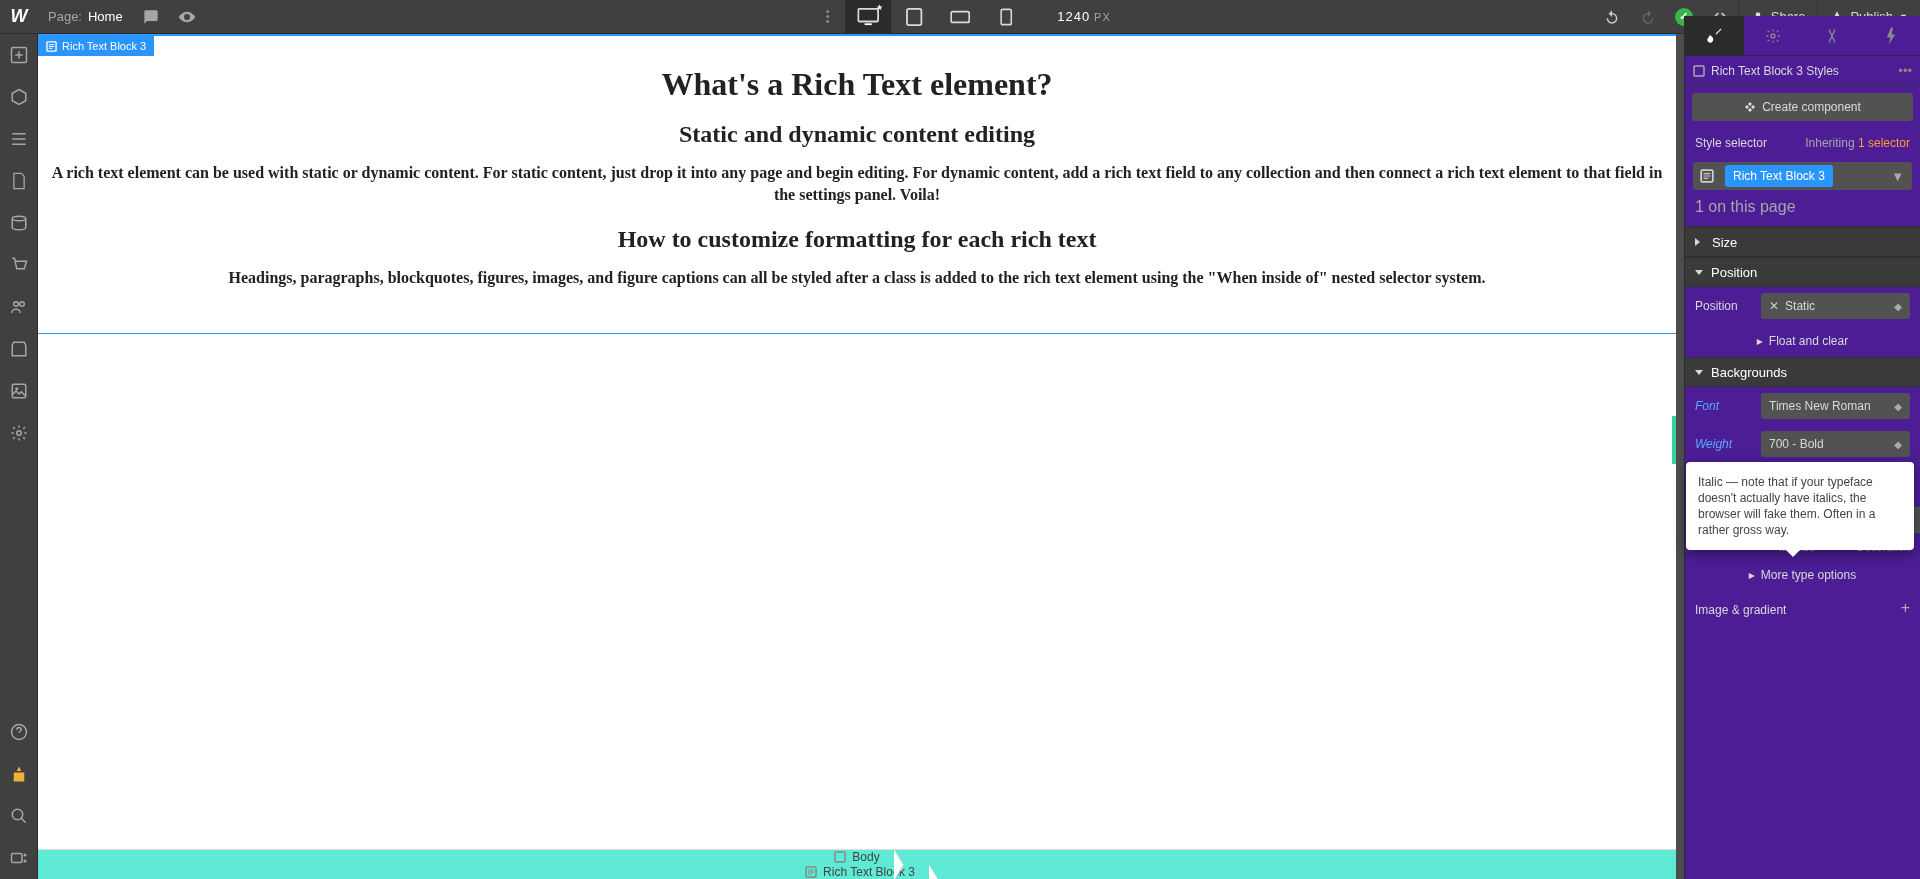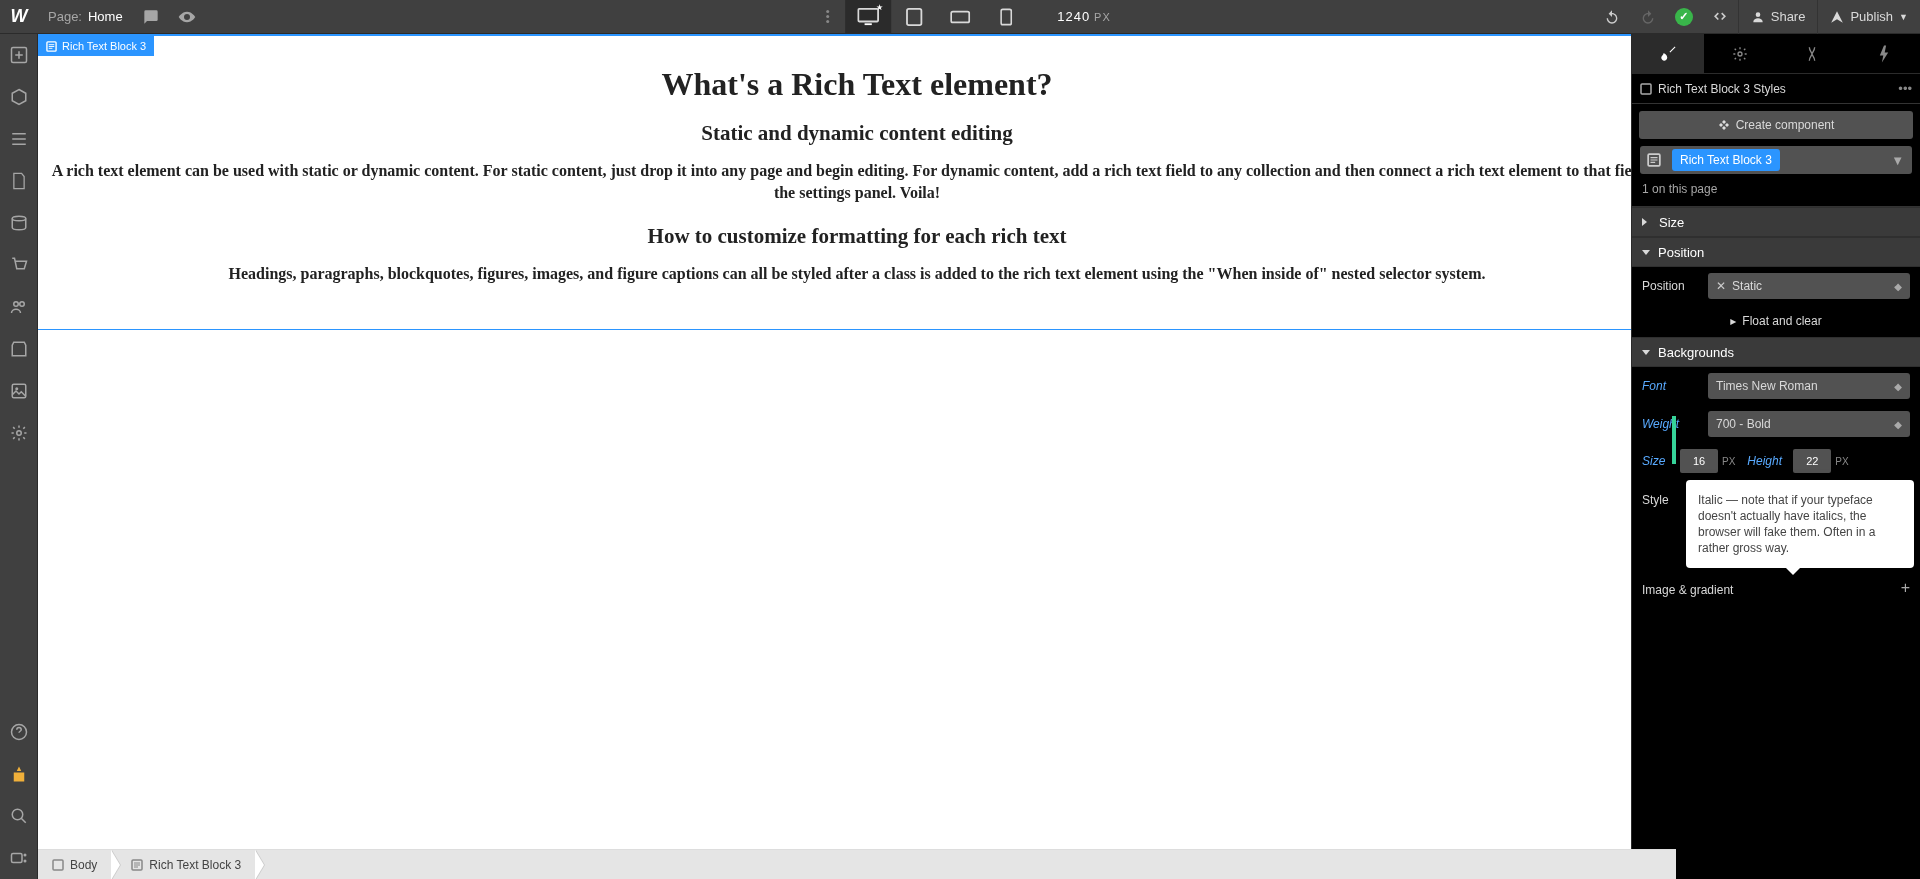--- a/index.html
+++ b/index.html
@@ -28,39 +28,39 @@
 .leftbar{position:absolute;left:0;top:34px;bottom:0;width:38px;background:#404040;display:flex;flex-direction:column;border-right:1px solid #2b2b2b;}
 .lb-item{width:38px;height:42px;display:flex;align-items:center;justify-content:center;cursor:pointer;color:#a6a6a6;}
 .lb-sep{flex:1;}
 .canvas-area{position:absolute;left:38px;top:34px;right:244px;bottom:30px;background:#4d4d4d;}
 .canvas-scroll{position:absolute;inset:0;overflow:auto;}
 .page-canvas{background:#fff;margin:0;min-height:100%;position:relative;border-top:2px solid #2b95ff;}
 .sel-label{position:absolute;top:0;left:0;background:#2b95ff;color:#fff;font-size:11px;padding:4px 8px;display:flex;align-items:center;gap:5px;}
 .rte{outline:1px solid #2b95ff;padding:22px 10px 24px;text-align:center;position:relative;}
 .rte h2{font-family:"Times New Roman",serif;font-weight:700;font-size:32px;color:#222;margin:8px 0 18px;}
 .rte p{font-family:"Times New Roman",serif;font-weight:700;font-size:16px;color:#222;line-height:22px;margin:0 0 20px;}
-.rte h4{font-family:"Times New Roman",serif;font-weight:700;font-size:21px;color:#222;margin:0 0 14px;}
-.rightbar{position:absolute;right:0;top:34px;bottom:0;width:289px;background:#000000;border-left:1px solid #2b2b2b;overflow:visible;}
+.rte h4{font-family:"Times New Roman",serif;font-weight:700;font-size:24px;color:#222;margin:0 0 14px;}
+.rightbar{position:absolute;right:0;top:16px;bottom:0;width:236px;background:#4c1d95;border-left:1px solid #2b2b2b;overflow:visible;}
 .rb-tabs{height:40px;display:flex;border-bottom:1px solid #2b2b2b;}
 .rb-tab{flex:1;display:flex;align-items:center;justify-content:center;cursor:pointer;color:#888;}
 .rb-tab.active{background:#2b2b2b;color:#fff;}
 .rb-header{height:30px;display:flex;align-items:center;padding:0 8px;gap:6px;border-bottom:1px solid #333;}
 .rb-header-title{flex:1;font-size:12px;color:#d9d9d9;}
 .rb-header-dots{color:#888;cursor:pointer;}
 .create-comp{margin:7px;height:28px;background:#525252;border-radius:3px;display:flex;align-items:center;justify-content:center;gap:6px;font-size:12px;cursor:pointer;}
 .rb-row{padding:8px 10px;display:flex;align-items:center;font-size:12px;}
 .rb-row .lbl{flex:1;color:#d9d9d9;}
 .inherit{color:#a6a6a6;}
 .inherit .orange{color:#ff9b37;}
 .selector-chip{margin:4px 8px;display:flex;align-items:center;}
 .chip-icon{width:28px;height:28px;background:#525252;border-radius:3px 0 0 3px;display:flex;align-items:center;justify-content:center;}
 .chip-main{flex:1;background:#525252;height:28px;border-radius:0 3px 3px 0;display:flex;align-items:center;padding:0 4px;gap:4px;}
 .chip-tag{background:#2b95ff;color:#fff;padding:4px 8px;border-radius:3px;font-size:12px;}
 .chip-caret{margin-left:auto;color:#aaa;padding-right:4px;}
-.count-row{padding:4px 10px 10px;font-size:12px;color:#a6a6a6;border-bottom:1px solid #333;}
+.count-row{padding:4px 10px 10px;font-size:16px;color:#a6a6a6;border-bottom:1px solid #333;}
 .section-head{height:30px;display:flex;align-items:center;padding:0 10px;gap:8px;font-size:13px;color:#fff;background:#3a3a3a;border-top:1px solid #2f2f2f;border-bottom:1px solid #2f2f2f;cursor:pointer;}
 .section-head .tri{width:0;height:0;border-left:4px solid transparent;border-right:4px solid transparent;border-top:5px solid #d9d9d9;}
 .section-head.collapsed .tri{border-top:none;border-bottom:none;border-left:5px solid #d9d9d9;border-top:4px solid transparent;border-bottom:4px solid transparent;}
 .prop-row{display:flex;align-items:center;padding:6px 10px;gap:8px;font-size:12px;}
 .prop-label{width:58px;color:#d9d9d9;}
 .prop-label.blue{color:#59aaff;font-style:italic;}
 .dropdown{flex:1;height:26px;background:#525252;border-radius:3px;display:flex;align-items:center;padding:0 8px;gap:6px;cursor:pointer;position:relative;}
 .dropdown .dd-caret{margin-left:auto;color:#aaa;font-size:10px;}
 .float-row{display:flex;align-items:center;justify-content:center;height:32px;gap:6px;font-size:12px;color:#d9d9d9;cursor:pointer;}
 .size-row{display:flex;align-items:center;padding:6px 10px;gap:6px;font-size:12px;}
@@ -72,21 +72,21 @@
 .btn-tgl{width:28px;height:26px;background:#525252;display:flex;align-items:center;justify-content:center;cursor:pointer;border-right:1px solid #404040;}
 .btn-tgl:first-child{border-radius:3px 0 0 3px;}
 .btn-tgl:last-child{border-radius:0 3px 3px 0;border-right:none;}
 .btn-tgl.active-red{background:#e83030;outline:2px solid #ff5a5a;z-index:1;position:relative;}
 .sub-labels{display:flex;padding:0 10px 6px;font-size:11px;color:#a6a6a6;}
 .sub-labels .s1{width:72px;}
 .sub-labels .s2{width:60px;text-align:center;}
 .sub-labels .s3{flex:1;text-align:center;padding-left:30px;}
 .tooltip{position:absolute;right:6px;top:446px;width:228px;background:#fff;color:#444;font-size:12px;line-height:16px;padding:12px;border-radius:4px;box-shadow:0 4px 14px rgba(0,0,0,0.4);z-index:100;}
 .tooltip::after{content:"";position:absolute;bottom:-7px;left:100px;width:0;height:0;border-left:7px solid transparent;border-right:7px solid transparent;border-top:7px solid #fff;}
-.breadcrumb{position:absolute;left:38px;right:244px;bottom:0;height:30px;background:#e5e5e5;display:flex;align-items:center;border-top:1px solid #ddd;}
+.breadcrumb{position:absolute;left:38px;right:244px;bottom:0;height:30px;background:#5eead4;display:flex;align-items:center;border-top:1px solid #ddd;flex-direction:column;}
 .bc-item{display:flex;align-items:center;gap:6px;padding:0 14px;height:30px;font-size:12px;color:#444;position:relative;cursor:pointer;}
 .bc-item::after{content:"";position:absolute;right:-9px;top:0;width:0;height:0;border-top:15px solid transparent;border-bottom:15px solid transparent;border-left:9px solid #fff;z-index:2;}
 .bc-item::before{content:"";position:absolute;right:-10px;top:0;width:0;height:0;border-top:15px solid transparent;border-bottom:15px solid transparent;border-left:9px solid #ccc;z-index:1;}
 .img-grad{display:flex;align-items:flex-end;padding:8px 10px;font-size:12px;}
 .img-grad .plus{margin-left:auto;color:#aaa;cursor:pointer;font-size:16px;font-weight:300;}
 .right-edge-handle{position:absolute;right:244px;top:50%;width:4px;height:48px;background:#36d399;transform:translateY(-50%);z-index:5;}
 svg{display:block;}
 </style>
 </head>
 <body>
@@ -318,20 +318,24 @@
     <div class="rb-header-dots">•••</div>
   </div>
 
   <div class="create-comp">
     <svg width="12" height="12" viewBox="0 0 24 24" fill="#ddd">
         <path d="M12 2l4 4-4 4-4-4 4-4zm-6 6l4 4-4 4-4-4 4-4zm12 0l4 4-4 4-4-4 4-4zm-6 6l4 4-4 4-4-4 4-4z"></path>
       </svg>
     <span>Create component</span>
   </div>
 
+  <div class="rb-row">
+    <span class="lbl">Style selector</span>
+    <span class="inherit"><span>Inheriting </span><span class="orange">1 selector</span></span>
+  </div>
 
   <div class="selector-chip">
     <div class="chip-icon">
         <svg width="14" height="14" viewBox="0 0 24 24" fill="#ccc">
           <rect x="2" y="2" width="20" height="20" rx="2" fill="none" stroke="#ccc" stroke-width="3"></rect>
           <path d="M6 8h12M6 12h12M6 16h8" stroke="#ccc" stroke-width="2"></path>
         </svg>
       </div>
     <div class="chip-main">
       <div class="chip-tag">Rich Text Block 3</div>

